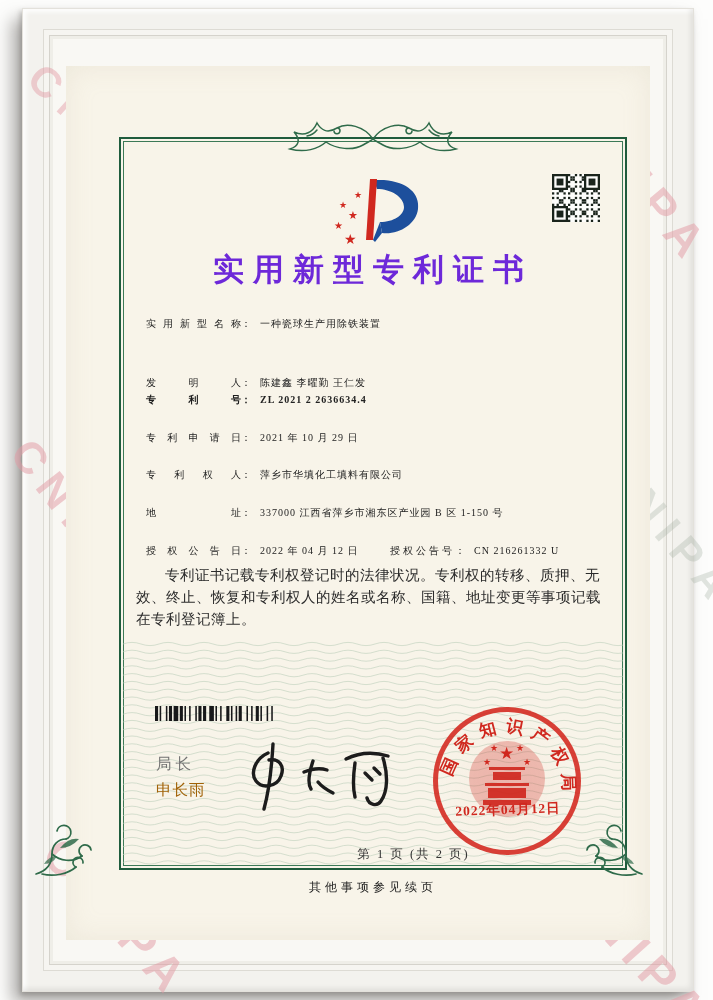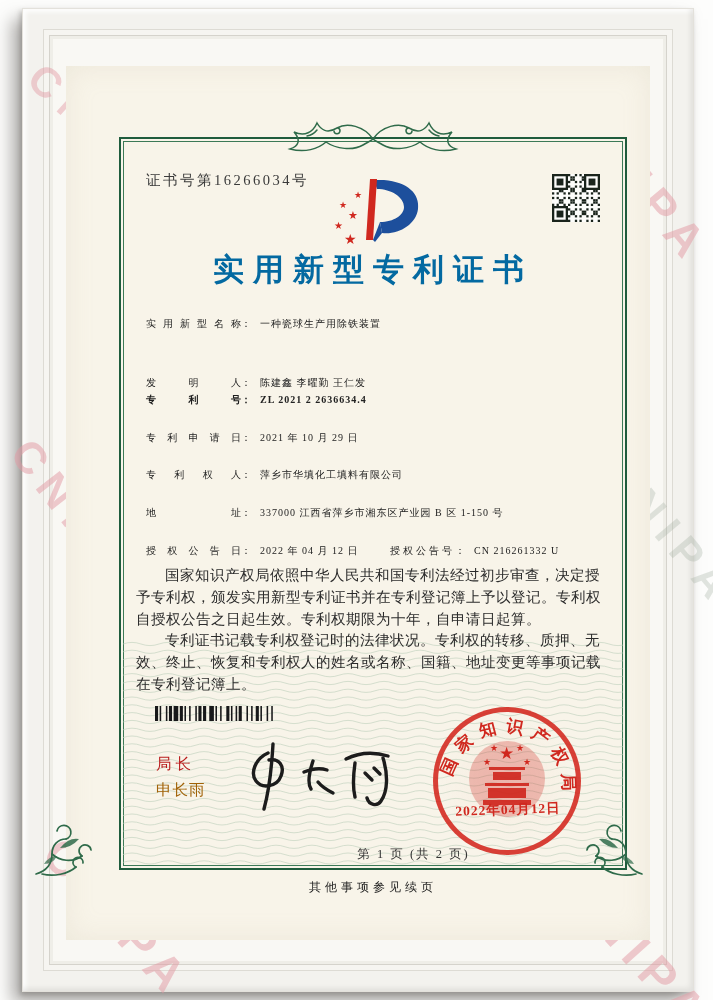--- a/index.html
+++ b/index.html
@@ -42,34 +42,34 @@
   .wm-pink { color:#e39aa4; }
   .wm-gray { color:#98a697; }
   
   .cert-no {
     position:absolute; left:146px; top:171px; font-size:14.5px; color:#3a3a3a; letter-spacing:2.5px;
   }
   .qr { position:absolute; left:552px; top:174px; width:48px; height:48px; background:#fdfdfb; }
   .logo { position:absolute; left:328px; top:176px; width:100px; height:72px; }
   .title {
     position:absolute; left:119px; top:249px; width:508px; text-align:center;
-    font-size:31px; font-weight:bold; color:#0369a1; letter-spacing:9px; white-space:nowrap;font-family:Liberation Serif, serif;
+    font-size:31px; font-weight:bold; color:#6d28d9; letter-spacing:9px; white-space:nowrap;font-family:Liberation Serif, serif;
   }
   
   .field-row { position:absolute; left:146px; width:470px; height:20px; font-size:10px; color:#222; white-space:nowrap; }
   .fl { display:inline-block; width:95px; text-align:justify; text-align-last:justify; color:#1d1d1d; }
   .fv { margin-left:9px; letter-spacing:1px; }
   .pair2 { position:absolute; left:244px; top:0; }
   
   .paras { position:absolute; left:136px; top:565px; width:478px; color:#2b2b2b; }
   .paras p { font-size:14.5px; line-height:21.8px; text-indent:2em; letter-spacing:.5px; }
   
   .barcode { position:absolute; left:155px; top:706px; width:158px; height:15px; }
   
-  .sig-title { position:absolute; left:156px; top:754px; font-size:15.5px; color:#b91c1c; letter-spacing:4px; }
+  .sig-title { position:absolute; left:156px; top:754px; font-size:15.5px; color:#737373; letter-spacing:4px; }
   .sig-name  { position:absolute; left:156px; top:780px; font-size:15.5px; color:#a16207; letter-spacing:1px; }
   .sig-hand { position:absolute; left:238px; top:737px; width:165px; height:80px; }
   
   .seal {
     position:absolute; left:433px; top:707px; width:148px; height:148px;
     border-radius:50%; border:5px solid rgba(211,37,28,.88);
     background:radial-gradient(circle, rgba(240,120,110,.06), rgba(240,120,110,0) 70%);
   }
   .seal svg { position:absolute; inset:-5px; width:148px; height:148px; overflow:visible; }
   .seal-date {
@@ -159,21 +159,20 @@
     <g stroke="#2f6b4a" fill="none" stroke-width="1.7" stroke-linecap="round">
       <path d="M6,66 C16,63 22,56 22,46 C22,37 28,31 36,31"></path>
       <path d="M36,31 a7,7 0 1,0 -9,-8 M22,46 C30,53 42,55 52,48"></path>
       <path d="M52,48 a6,6 0 1,1 9,-6 M12,66 C24,69 38,66 46,59"></path>
       <path d="M46,59 a5,5 0 1,1 7,-4"></path>
       <path d="M30,40 q9,-11 19,-9 q-8,9 -19,9 z" fill="#2f6b4a" stroke="none" opacity=".85"></path>
       <path d="M14,56 q5,-8 13,-8 q-4,8 -13,8 z" fill="#2f6b4a" stroke="none" opacity=".7"></path>
     </g>
   </svg>
 
-  <div class="cert-no">证书号第16266034号</div>
   <div class="qr"><svg id="qrsvg" width="48" height="48">
         <rect x="16" y="0" width="2.2857142857142856" height="2.2857142857142856" fill="#1a241c"></rect>
         <rect x="22.857142857142854" y="0" width="2.2857142857142856" height="2.2857142857142856" fill="#1a241c"></rect>
         <rect x="27.428571428571427" y="0" width="2.2857142857142856" height="2.2857142857142856" fill="#1a241c"></rect>
         <rect x="18.285714285714285" y="2.2857142857142856" width="2.2857142857142856" height="2.2857142857142856" fill="#1a241c"></rect>
         <rect x="20.57142857142857" y="2.2857142857142856" width="2.2857142857142856" height="2.2857142857142856" fill="#1a241c"></rect>
         <rect x="29.71428571428571" y="2.2857142857142856" width="2.2857142857142856" height="2.2857142857142856" fill="#1a241c"></rect>
         <rect x="18.285714285714285" y="4.571428571428571" width="2.2857142857142856" height="2.2857142857142856" fill="#1a241c"></rect>
         <rect x="20.57142857142857" y="4.571428571428571" width="2.2857142857142856" height="2.2857142857142856" fill="#1a241c"></rect>
         <rect x="29.71428571428571" y="4.571428571428571" width="2.2857142857142856" height="2.2857142857142856" fill="#1a241c"></rect>
@@ -310,21 +309,20 @@
     <span class="fl">地址</span><span>：</span><span class="fv">337000 江西省萍乡市湘东区产业园 B 区 1-150 号</span>
   </div>
   <div class="field-row" style="top:544px;">
     <span class="fl">授权公告日</span><span>：</span><span class="fv">2022 年 04 月 12 日</span>
     <span class="pair2">
       <span style="letter-spacing:3px;">授权公告号</span><span>：</span><span class="fv">CN 216261332 U</span>
     </span>
   </div>
 
   <div class="paras">
-    <p>国家知识产权局依照中华人民共和国专利法经过初步审查，决定授予专利权，颁发实用新型专利证书并在专利登记簿上予以登记。专利权自授权公告之日起生效。专利权期限为十年，自申请日起算。</p>
     <p>专利证书记载专利权登记时的法律状况。专利权的转移、质押、无效、终止、恢复和专利权人的姓名或名称、国籍、地址变更等事项记载在专利登记簿上。</p>
   </div>
 
   <div class="barcode"><svg id="barsvg" width="158" height="15">
         <rect x="0" y="0" width="3.1" height="15" fill="#18181a"></rect>
         <rect x="4.65" y="0" width="1.55" height="15" fill="#18181a"></rect>
         <rect x="10.850000000000001" y="0" width="1.55" height="15" fill="#18181a"></rect>
         <rect x="13.950000000000003" y="0" width="3.1" height="15" fill="#18181a"></rect>
         <rect x="18.600000000000005" y="0" width="4.65" height="15" fill="#18181a"></rect>
         <rect x="24.800000000000008" y="0" width="3.1" height="15" fill="#18181a"></rect>

